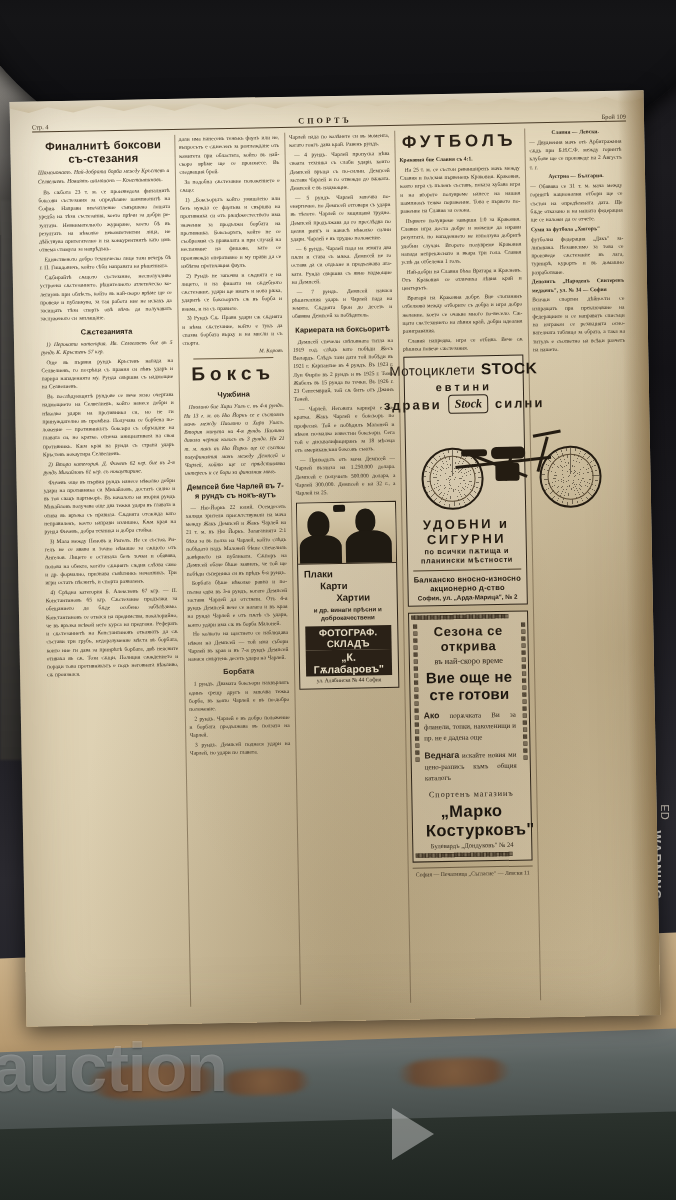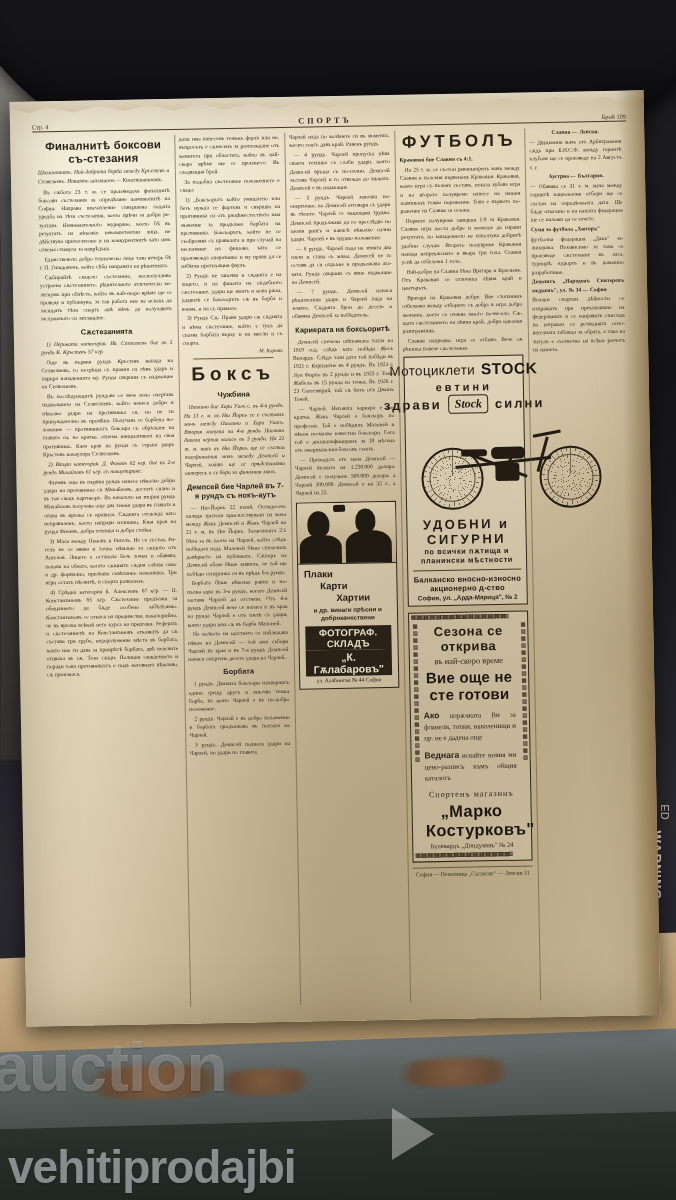--- a/index.html
+++ b/index.html
@@ -201,21 +201,20 @@
   <div class="bottomcard"></div>
   <div class="bottomrail">
     <div class="rust" style="left:120px;top:18px;width:130px;height:34px;"></div>
     <div class="rust" style="left:250px;top:26px;width:90px;height:26px;"></div>
     <div class="rust" style="left:430px;top:22px;width:110px;height:28px;"></div>
   </div>
   <div class="darkfloor"></div>
 
   <div class="wm-tri"></div>
   <div class="wm wm-auction">auction</div>
-  <div class="wm wm-site">vehitiprodajbi</div>
   <div class="wm-warning">WARNING</div>
   <div class="wm-side">ED</div>
 </div>
 
 <div class="page">
   <div class="tornstrip"></div>
   <div class="rightedge"></div>
 
   <div class="inner">
 

